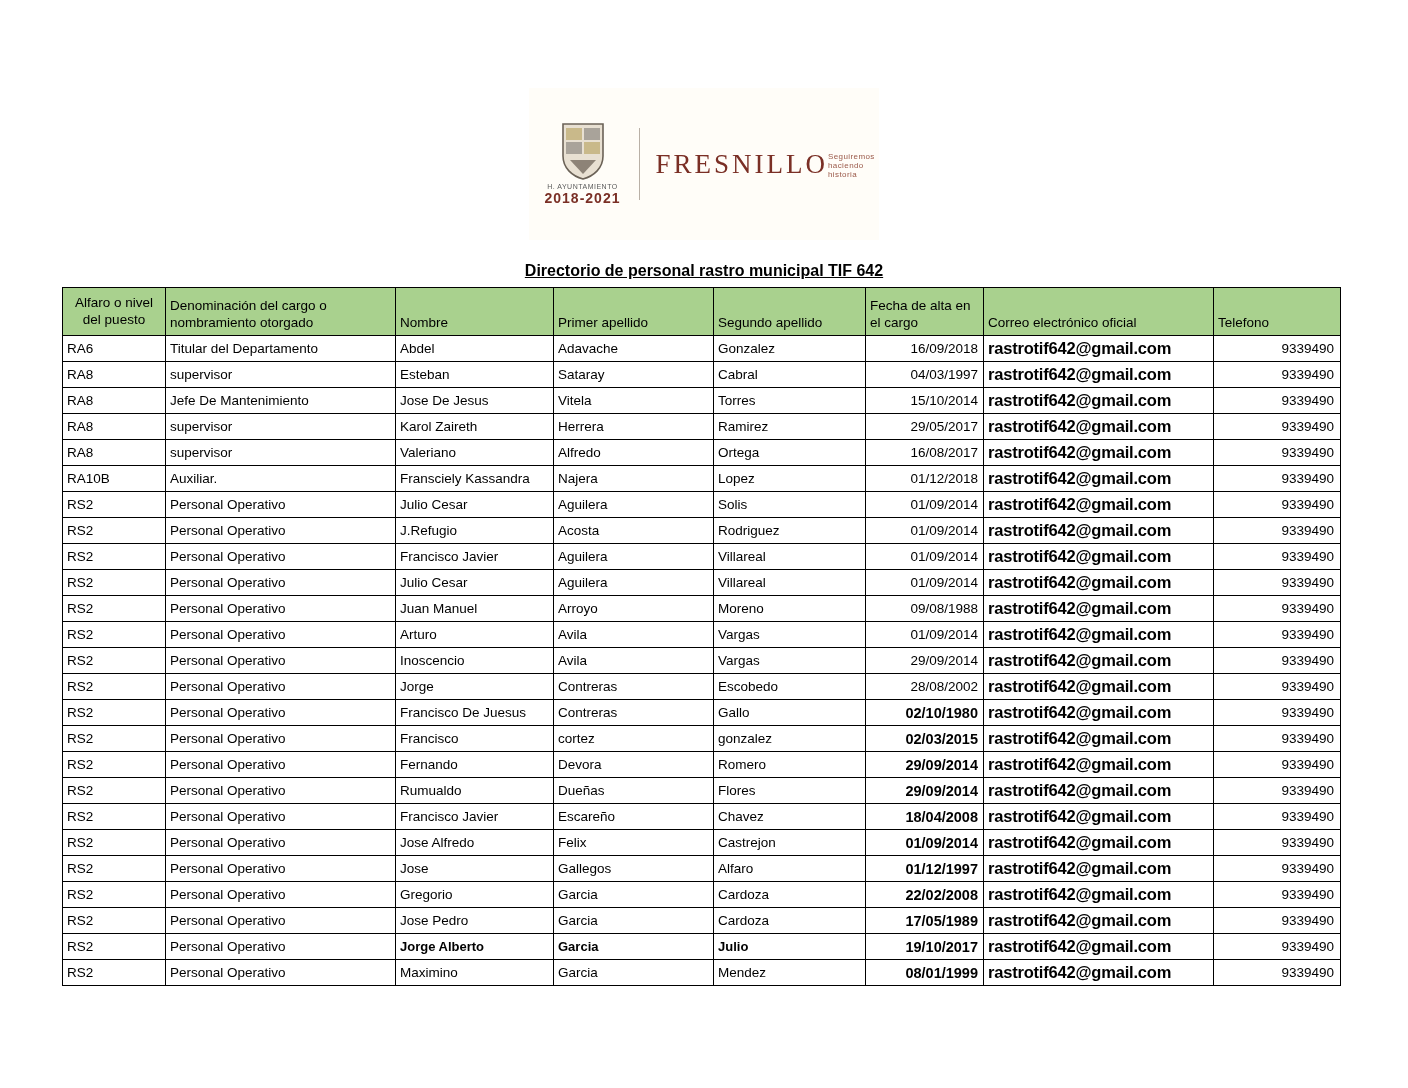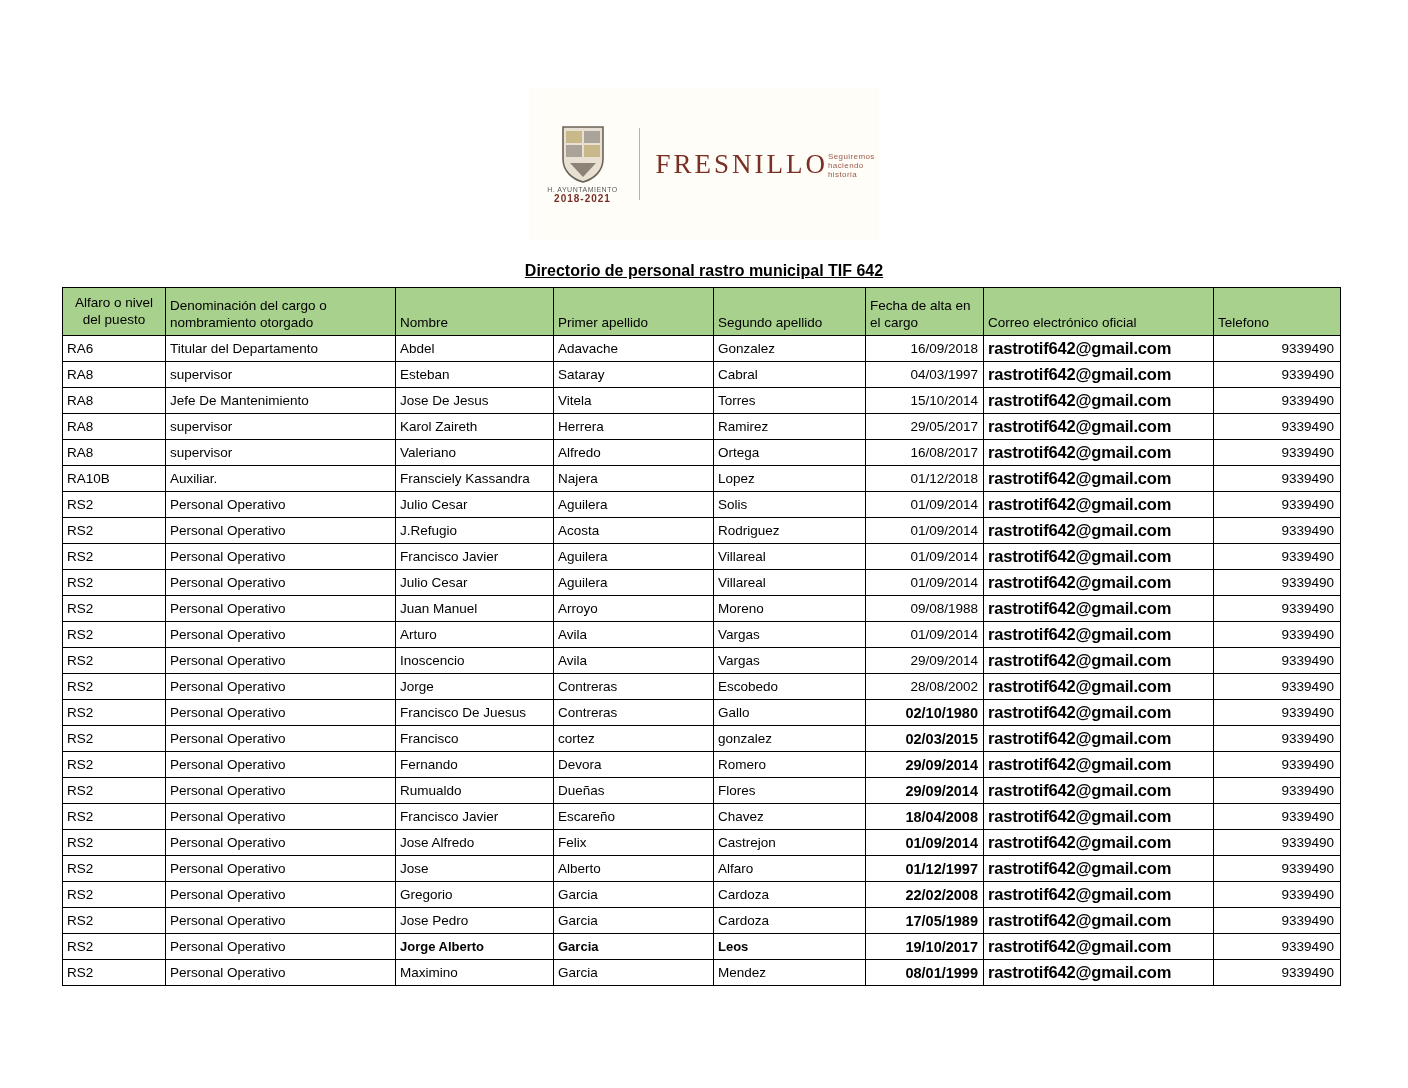--- a/index.html
+++ b/index.html
@@ -7,21 +7,21 @@
               font-family:"Liberation Sans", sans-serif; color:#000; }
   .page { position:relative; width:1408px; height:1088px; }
 
   
   .logo-wrap { position:absolute; top:88px; left:50%; transform:translateX(-50%);
                width:350px; height:152px; background:#fffdf8;
                display:flex; align-items:center; justify-content:center; gap:16px; }
   .crest { display:flex; flex-direction:column; align-items:center; width:80px; }
   .crest svg { display:block; }
   .crest-council { font-size:7px; color:#5a5a5a; margin-top:3px; letter-spacing:0.5px; }
-  .crest-term { font-size:10px; color:#7a2f25; font-weight:bold; letter-spacing:1px; }
+  .crest-term { font-size:14px; color:#7a2f25; font-weight:bold; letter-spacing:1px; }
   .logo-divider { width:1px; height:72px; background:#b9b0a6; }
   .wordmark { display:flex; flex-direction:row; align-items:center; width:210px; }
   .wordmark svg { display:block; margin-bottom:2px; }
   .org-name { font-family:"Liberation Serif", serif; font-size:27px; letter-spacing:3px;
               color:#7a2f25; line-height:1; }
   .org-underline { width:190px; height:1.5px; background:#7a2f25; margin-top:2px; }
   .tagline { font-size:8px; color:#9b5a4a; margin-top:3px; letter-spacing:0.4px; }
 
   
   .doc-title { position:absolute; top:262px; left:0; width:100%; text-align:center;
@@ -300,21 +300,21 @@
           <td class="c3">Felix</td>
           <td class="c4">Castrejon</td>
           <td class="c5 alt">01/09/2014</td>
           <td class="c6">rastrotif642@gmail.com</td>
           <td class="c7">9339490</td>
         </tr>
         <tr>
           <td class="c0">RS2</td>
           <td class="c1">Personal Operativo</td>
           <td class="c2">Jose</td>
-          <td class="c3">Alberto</td>
+          <td class="c3">Gallegos</td>
           <td class="c4">Alfaro</td>
           <td class="c5 alt">01/12/1997</td>
           <td class="c6">rastrotif642@gmail.com</td>
           <td class="c7">9339490</td>
         </tr>
         <tr>
           <td class="c0">RS2</td>
           <td class="c1">Personal Operativo</td>
           <td class="c2">Gregorio</td>
           <td class="c3">Garcia</td>
@@ -331,21 +331,21 @@
           <td class="c4">Cardoza</td>
           <td class="c5 alt">17/05/1989</td>
           <td class="c6">rastrotif642@gmail.com</td>
           <td class="c7">9339490</td>
         </tr>
         <tr>
           <td class="c0">RS2</td>
           <td class="c1">Personal Operativo</td>
           <td class="c2 alt-sm">Jorge Alberto</td>
           <td class="c3 alt-sm">Garcia</td>
-          <td class="c4 alt-sm">Leos</td>
+          <td class="c4 alt-sm">Julio</td>
           <td class="c5 alt">19/10/2017</td>
           <td class="c6">rastrotif642@gmail.com</td>
           <td class="c7">9339490</td>
         </tr>
         <tr>
           <td class="c0">RS2</td>
           <td class="c1">Personal Operativo</td>
           <td class="c2">Maximino</td>
           <td class="c3">Garcia</td>
           <td class="c4">Mendez</td>

